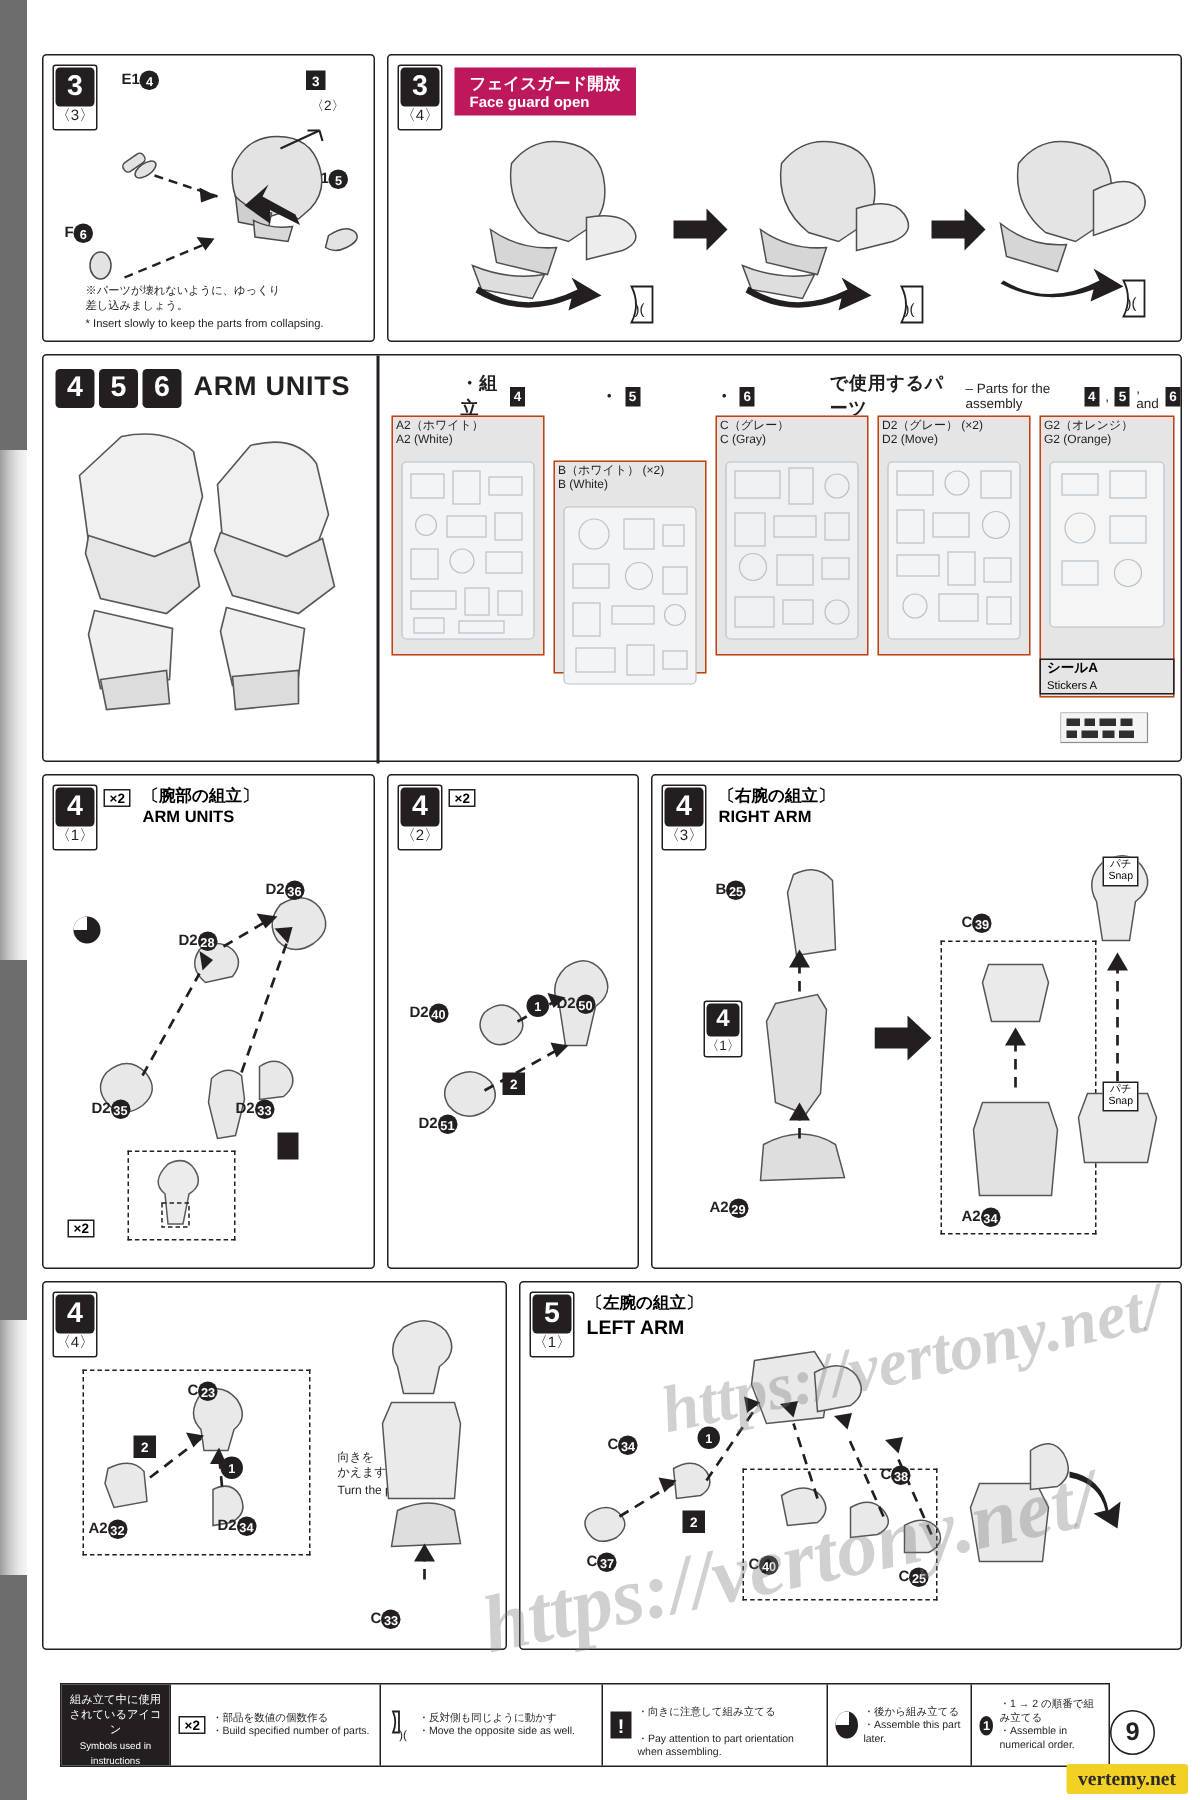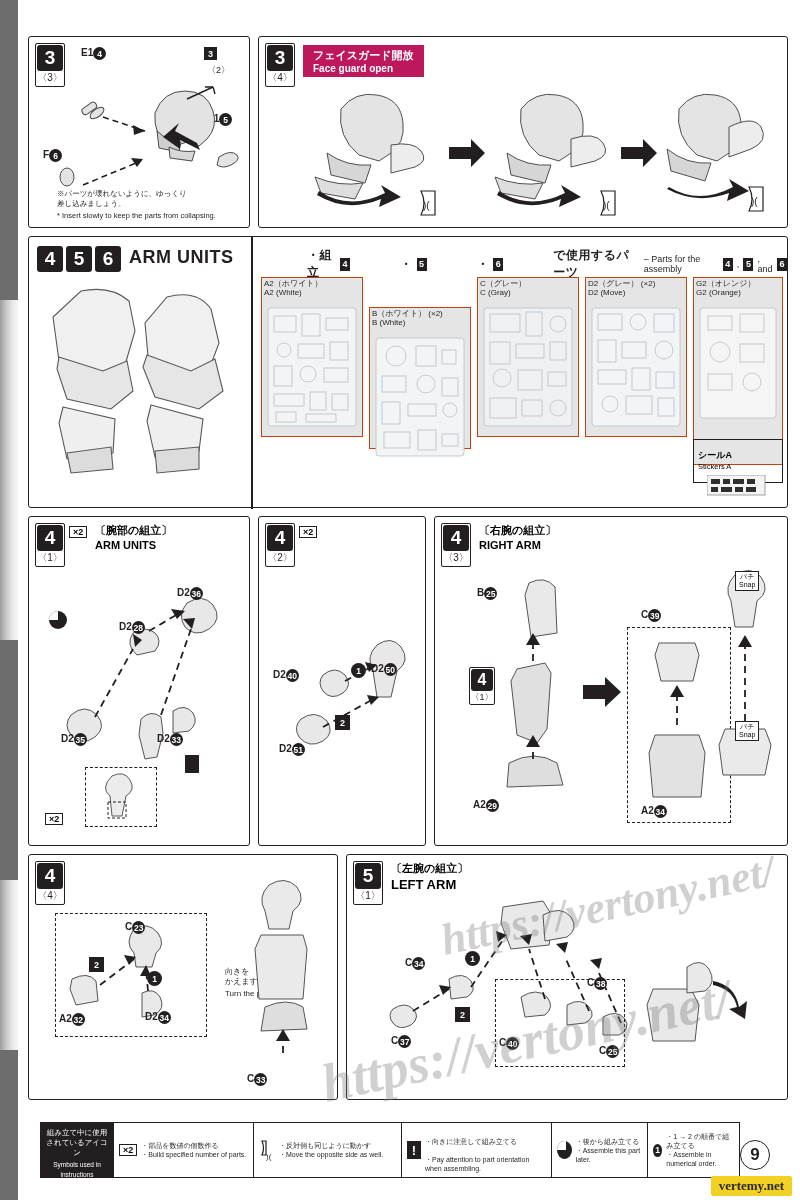--- a/index.html
+++ b/index.html
@@ -391,21 +391,21 @@
             <rect x="46" y="10" width="24" height="18"></rect>
           <circle cx="26" cy="48" r="10"></circle>
             <rect x="46" y="40" width="24" height="18"></rect>
           <rect x="14" y="70" width="24" height="16"></rect>
             <circle cx="58" cy="78" r="9"></circle>
         </g>
       </svg>
     </div>
 
     <div style="position:absolute;left:664px;top:202px;width:90px;height:60px;">
-      <div style="border:1.4px solid #231f20;padding:10px 4px;font-size:9px;line-height:11px;">
+      <div style="border:1.4px solid #231f20;padding:0 4px;font-size:9px;line-height:11px;">
         <div style="font-weight:bold;">シールA</div>
         <div style="font-size:7.5px;">Stickers A</div>
       </div>
       <svg width="60" height="22" style="position:absolute;left:14px;top:36px;">
         <rect x="0" y="0" width="58" height="20" fill="#f4f4f4" stroke="#8d8d8d" stroke-width="0.8"></rect>
         <g fill="#2f2f2f">
             <rect x="4" y="4" width="9" height="5"></rect>
             <rect x="16" y="4" width="7" height="5"></rect>
         <rect x="26" y="4" width="11" height="5"></rect>
             <rect x="40" y="4" width="8" height="5"></rect>

